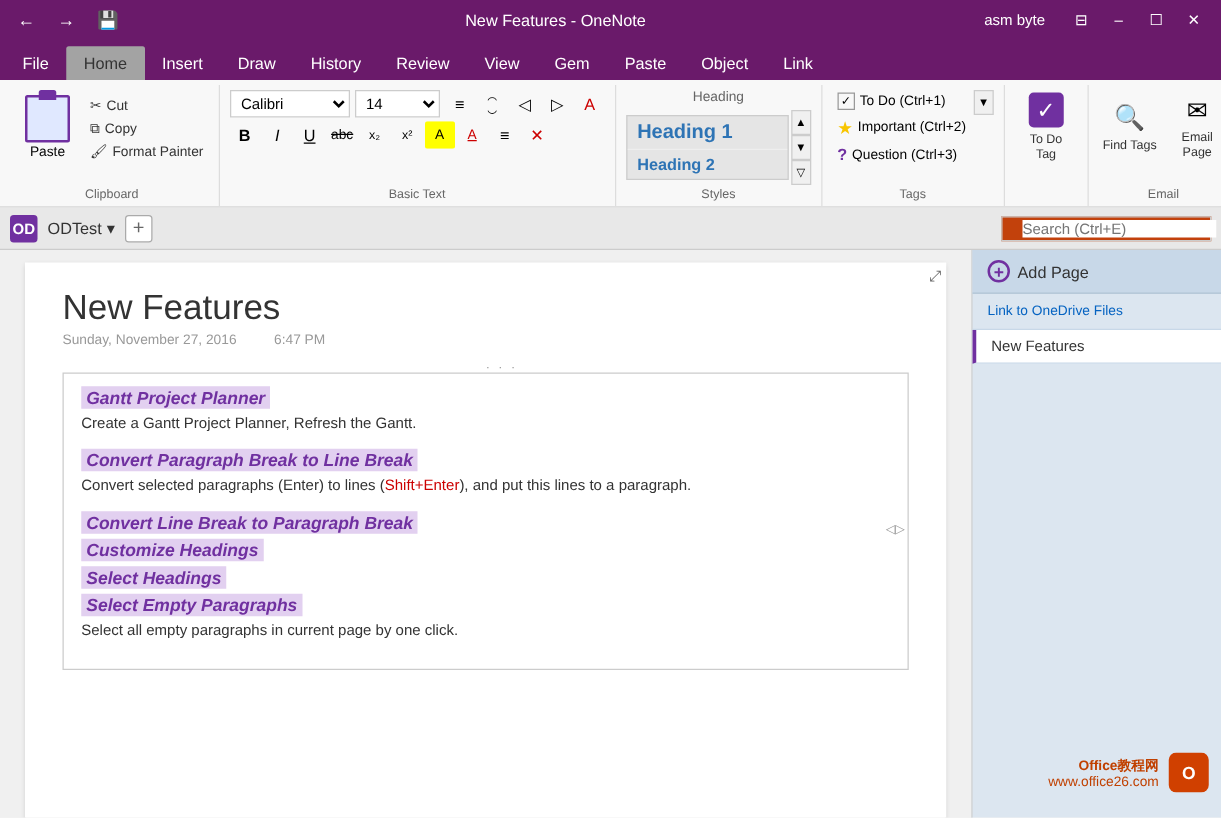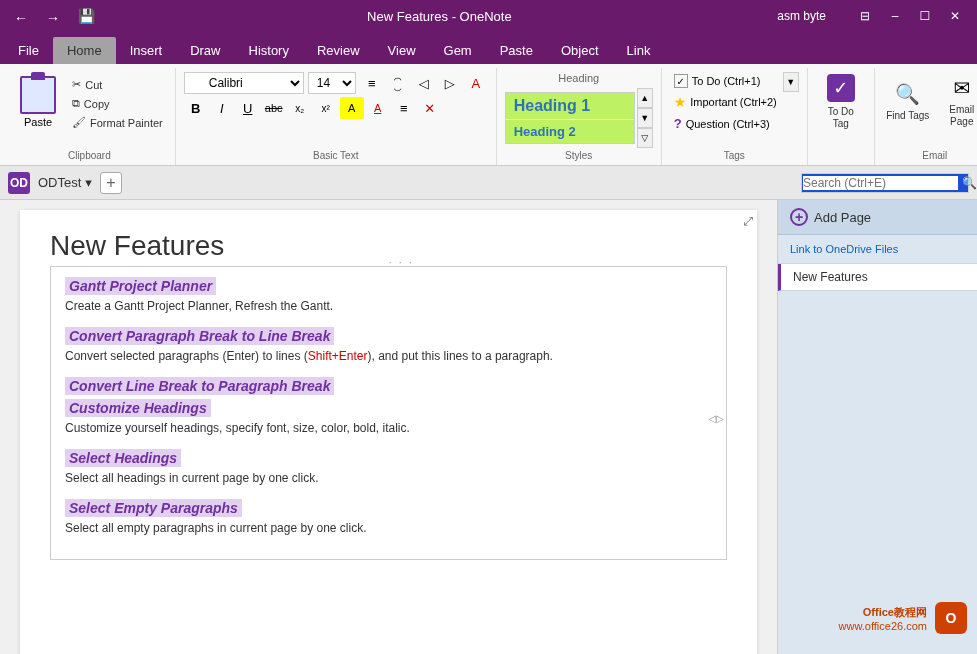--- a/index.html
+++ b/index.html
@@ -10,21 +10,21 @@
       background: #6a1a6a;
       color: white;
       height: 32px;
       display: flex;
       align-items: center;
       justify-content: space-between;
       padding: 0 8px;
     }
     .title-bar-left { display: flex; align-items: center; gap: 6px; }
     .title-bar-center { flex: 1; text-align: center; font-size: 13px; }
-    .title-bar-right { display: flex; align-items: center; gap: 25px; font-size: 12px; }
+    .title-bar-right { display: flex; align-items: center; gap: 15px; font-size: 12px; }
     .title-bar-btn { color: white; font-size: 14px; cursor: pointer; padding: 2px 6px; }
     .window-controls { display: flex; gap: 2px; }
     .win-btn { width: 28px; height: 22px; display: flex; align-items: center; justify-content: center; color: white; font-size: 12px; cursor: pointer; }
 
     
     .ribbon {
       background: #f8f8f8;
       border-bottom: 1px solid #ccc;
     }
     .ribbon-tabs {
@@ -94,31 +94,31 @@
       align-items: center;
       gap: 4px;
       white-space: nowrap;
     }
 
     
     .basic-text-group .ribbon-group-content { flex-direction: column; gap: 3px; }
     .font-row { display: flex; gap: 4px; align-items: center; }
     .font-select {
       border: 1px solid #ccc;
-      padding: 2px 20px;
+      padding: 2px 4px;
       font-size: 12px;
-      width: 120px;
+      width: 96px;
       background: white;
       cursor: pointer;
     }
     .font-size-select {
       border: 1px solid #ccc;
       padding: 2px 4px;
       font-size: 12px;
-      width: 48px;
+      width: 68px;
       background: white;
     }
     .list-btns { display: flex; gap: 2px; }
     .icon-btn {
       width: 24px; height: 22px;
       border: 1px solid transparent;
       background: transparent;
       cursor: pointer;
       display: flex;
       align-items: center;
@@ -126,21 +126,21 @@
       font-size: 13px;
       border-radius: 2px;
     }
     .format-row { display: flex; gap: 2px; align-items: center; }
 
     
     .styles-group .ribbon-group-content { flex-direction: row; align-items: center; }
     .styles-list {
       border: 1px solid #ccc;
       width: 130px;
-      background: #bef264;
+      background: #e5e5e5;
       overflow: hidden;
     }
     .style-item {
       padding: 4px 8px;
       cursor: pointer;
       border-bottom: 1px solid #eee;
     }
     .style-item:last-child { border-bottom: none; }
     .style-h1 { font-size: 16px; font-weight: bold; color: #2e74b5; }
     .style-h2 { font-size: 13px; font-weight: bold; color: #2e74b5; }
@@ -224,22 +224,22 @@
       width: 22px; height: 22px;
       border: 1px solid #aaa;
       border-radius: 3px;
       display: flex; align-items: center; justify-content: center;
       cursor: pointer; color: #666; font-size: 16px; background: white;
     }
     .notebook-search {
       margin-left: auto;
       display: flex; align-items: center;
       border: 1px solid #ccc;
-      background: #1d4ed8;
-      padding: 2px 1px;
+      background: #c2410c;
+      padding: 2px 16px;
       gap: 4px;
       width: 168px;
     }
     .search-input {
       border: none; outline: none;
       font-size: 12px; color: #999;
       width: 160px;
     }
 
     
@@ -582,20 +582,24 @@
     <span>🔍</span>
   </div>
 </div>
 
 <div class="main-content">
 
   <div class="page-area">
     <div class="page-canvas">
       <div class="expand-btn">⤢</div>
       <h1 class="page-title">New Features</h1>
+      <div class="page-date">
+        <span>Sunday, November 27, 2016</span>
+        <span>6:47 PM</span>
+      </div>
 
       <div class="content-box">
         <div class="content-box-handle">· · ·</div>
         <div class="content-box-resize">◁▷</div>
 
         <div>
           <div class="feature-title">Gantt Project Planner</div>
           <div class="feature-desc">Create a Gantt Project Planner, Refresh the Gantt.</div>
         </div>
 
@@ -605,26 +609,24 @@
             Convert selected paragraphs (Enter) to lines (<span class="highlight-red">Shift+Enter</span>), and put this lines to a paragraph.
           </div>
         </div>
 
         <div>
           <div class="feature-title">Convert Line Break to Paragraph Break</div>
         </div>
 
         <div>
           <div class="feature-title">Customize Headings</div>
-          <div class="feature-desc">Customize yourself headings, specify font, size, color, bold, italic.</div>
         </div>
 
         <div>
           <div class="feature-title">Select Headings</div>
-          <div class="feature-desc">Select all headings in current page by one click.</div>
         </div>
 
         <div>
           <div class="feature-title">Select Empty Paragraphs</div>
           <div class="feature-desc">Select all empty paragraphs in current page by one click.</div>
         </div>
       </div>
     </div>
   </div>
 

